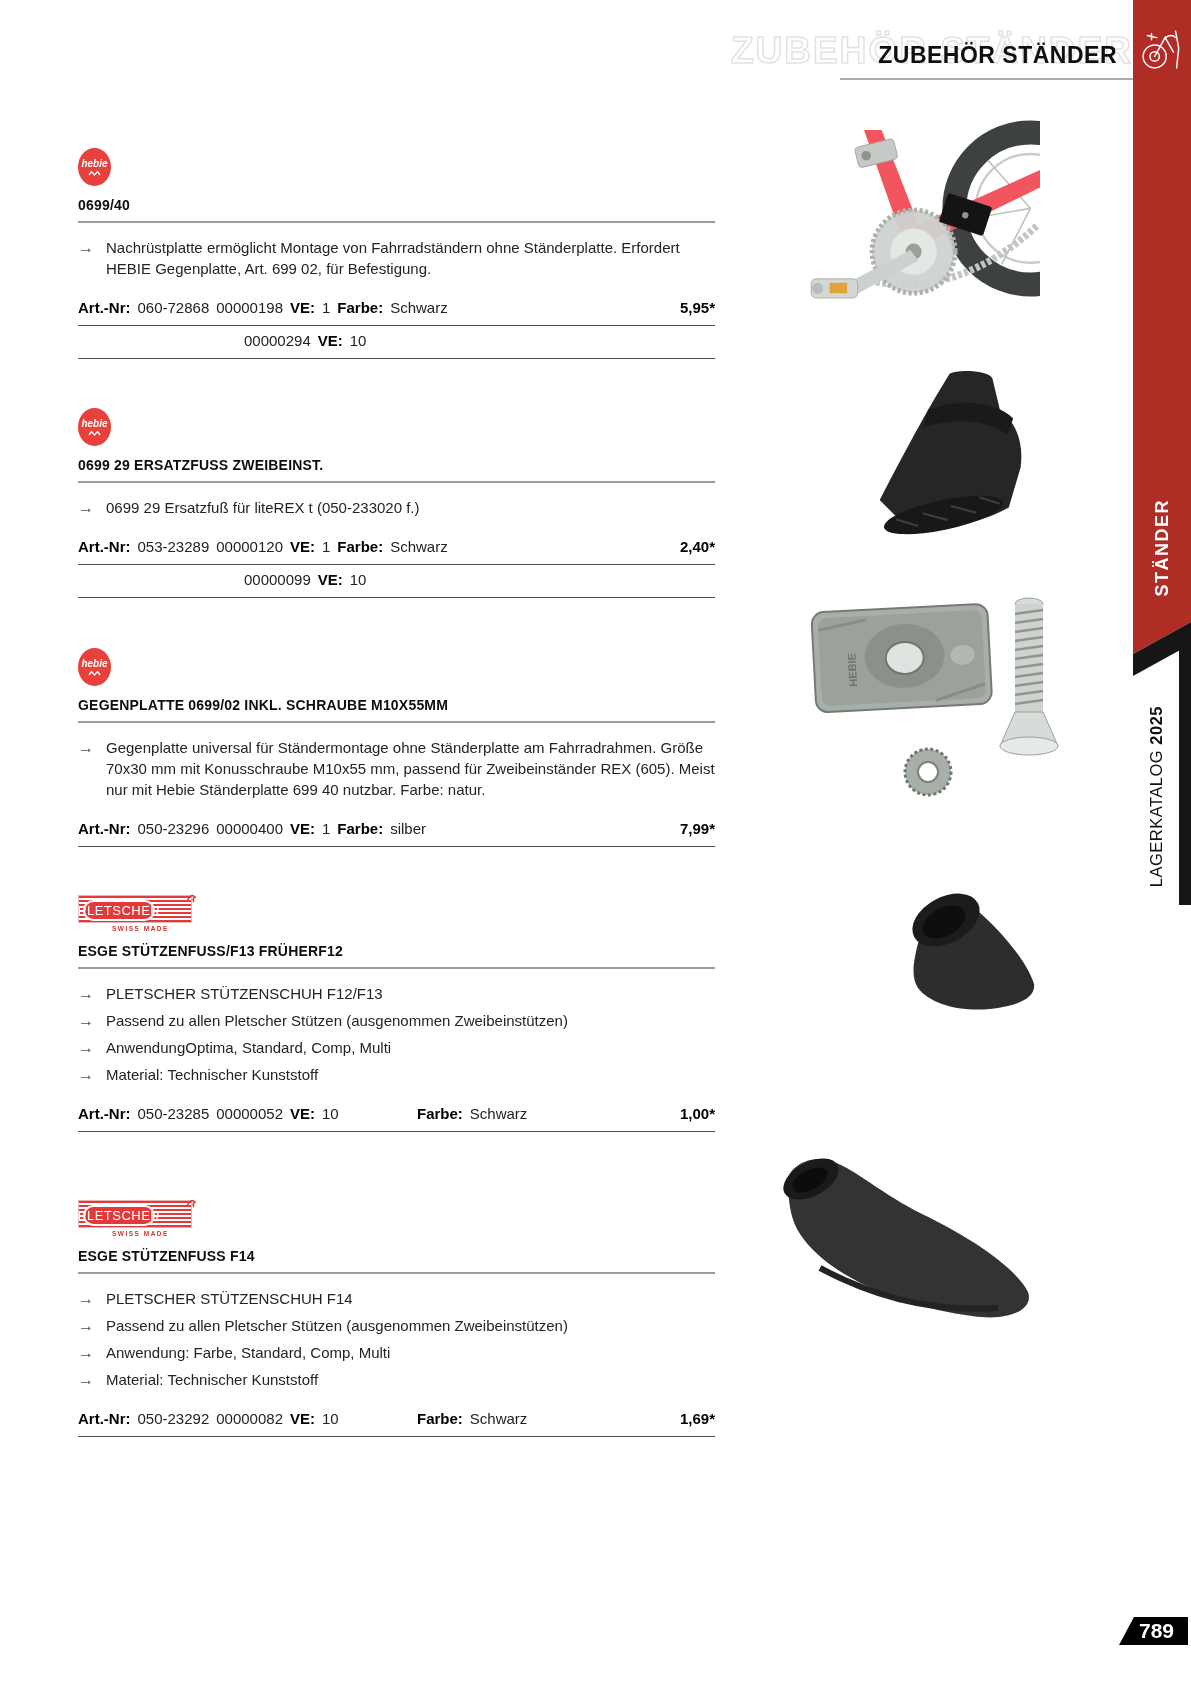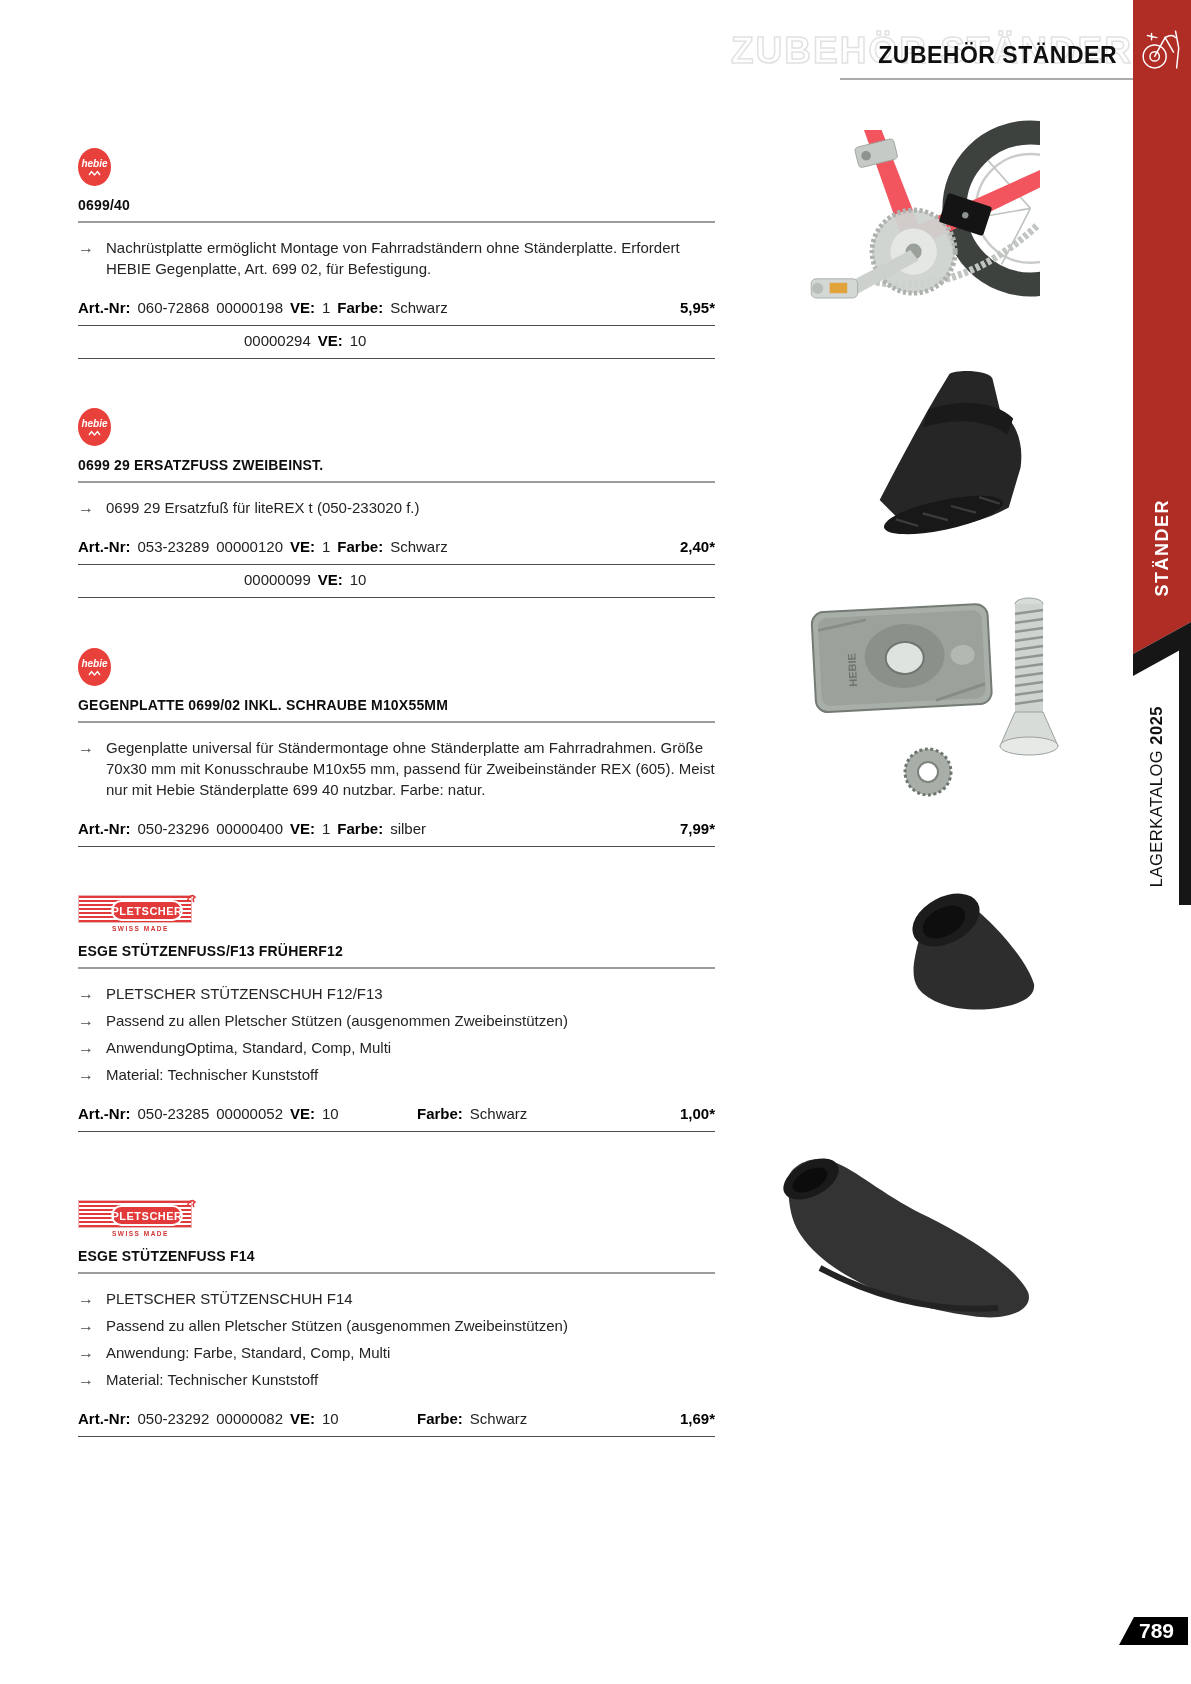--- a/index.html
+++ b/index.html
@@ -34,22 +34,22 @@
     display:flex;flex-direction:column;align-items:center;justify-content:center;gap:1px;
   }
   .hebie-word{color:#fff;font-size:10px;font-weight:bold;font-style:italic;line-height:10px;}
   .pletscher-logo{margin-bottom:8px;width:120px;}
   .pl-band{
     position:relative;width:112px;height:26px;
     background:repeating-linear-gradient(#e23a3a 0 2px,#fff 2px 4px);
     border:1px solid #e9b5b5;
   }
   .pl-pill{
-    position:absolute;left:32px;top:4px;width:68px;height:17px;background:#e23a3a;border:2px solid #fff;
-    border-radius:11px;color:#fff;font-size:11px;font-weight:bold;letter-spacing:.5px;
+    position:absolute;left:4px;top:4px;width:68px;height:17px;background:#e23a3a;border:2px solid #fff;
+    border-radius:11px;color:#fff;font-size:13px;font-weight:normal;letter-spacing:.5px;
     display:flex;align-items:center;justify-content:center;
   }
   .pl-emblem{position:absolute;right:-6px;top:-6px;width:12px;height:12px;}
   .pl-swiss{margin:2px 0 0 34px;font-size:6.5px;font-weight:bold;color:#d23434;letter-spacing:1.5px;}
   .ptitle{font-size:14px;line-height:22px;font-weight:bold;color:#0d0d0d;letter-spacing:.2px;}
   .title-line{margin-top:5px;height:2px;background:#9c9c9c;}
   .bullets{margin-top:14px;}
   .bullet{display:flex;gap:11px;margin-bottom:6px;font-size:15px;line-height:21px;color:#242424;}
   .arrow{flex:0 0 17px;color:#4d4d4d;font-size:16px;line-height:21px;}
   .rows{margin-top:18px;}

